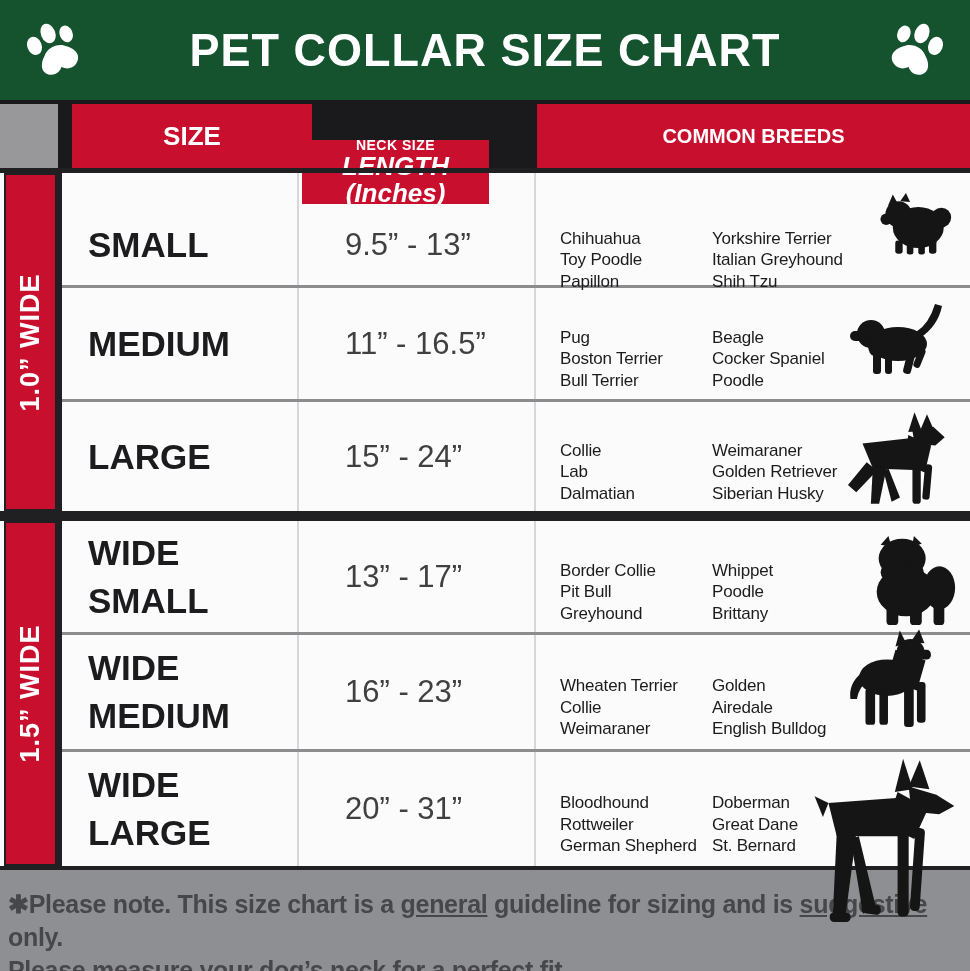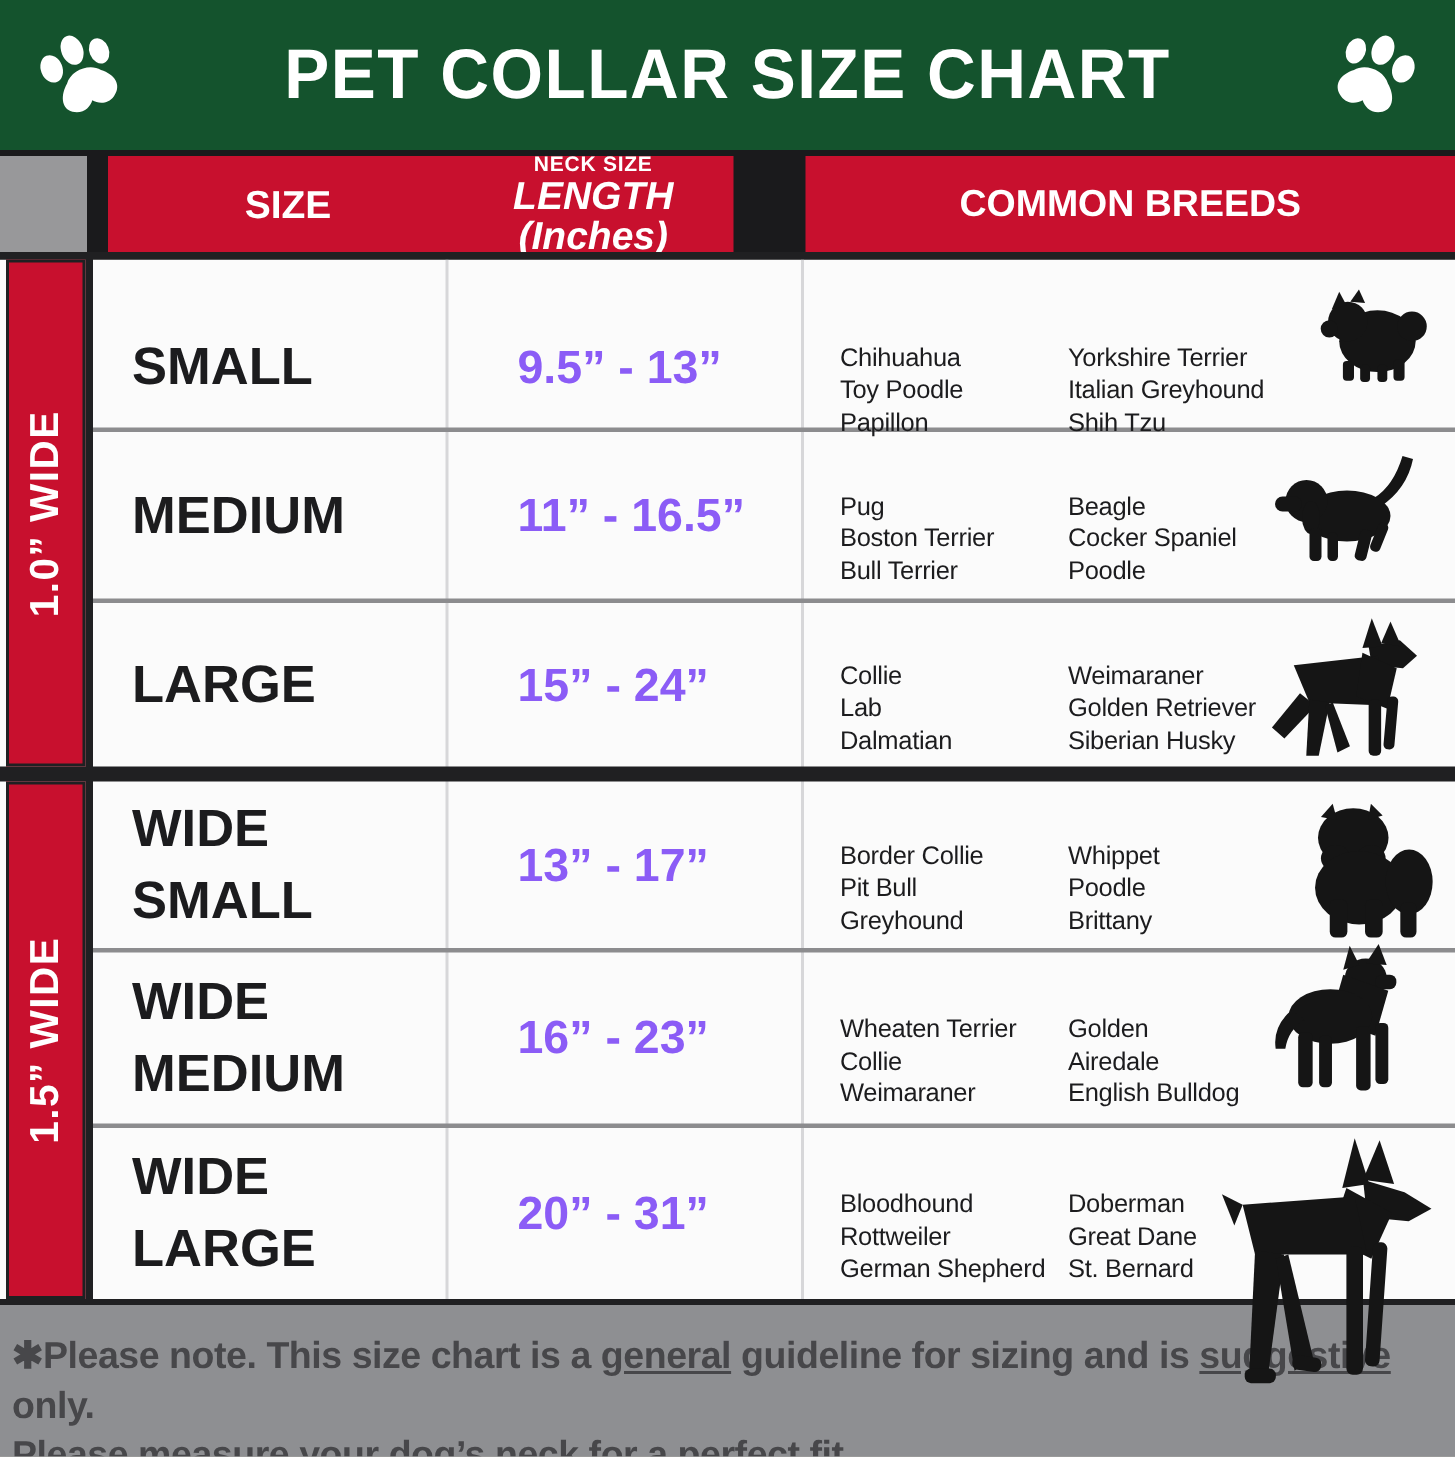--- a/index.html
+++ b/index.html
@@ -21,22 +21,22 @@
   .paw-right { right:18px; transform:scaleX(-1); }
   
   .header-row { position:absolute; left:0; top:100px; width:970px; height:73px; background:#1a1a1c; }
   .corner-block { position:absolute; left:0; top:4px; width:58px; height:64px; background:#98989a; }
   .hcell {
     position:absolute; top:4px; height:64px; background:#c8102e; color:#fff;
     display:flex; flex-direction:column; align-items:center; justify-content:center;
     font-weight:bold; text-align:center;
   }
   .hcell-size   { left:72px;  width:240px; font-size:26px; }
-  .hcell-length { left:302px; width:187px; }
-  .hcell-breeds { left:537px; width:433px; font-size:25px; }
+  .hcell-length { left:302px; width:187px;margin-top:36px; }
+  .hcell-breeds { left:537px; width:433px; font-size:20px; }
   .hcell-length .small-line { font-size:14px; line-height:15px; letter-spacing:0.5px; }
   .hcell-length .big-line   { font-size:26px; line-height:27px;font-style:italic; }
   
   .vline { position:absolute; top:173px; height:693px; width:2px; background:#d7d7d9; }
   .vline-1 { left:297px; } .vline-2 { left:534px; }
   .rowsep { position:absolute; left:62px; width:908px; height:3px; background:#8c8c8e; }
   .groupband { position:absolute; left:0; width:970px; background:#202022; }
   .dark-vline { position:absolute; left:57px; top:168px; width:5px; height:702px; background:#202022; }
   
   .side-bar {
@@ -50,21 +50,21 @@
   
   .row { position:absolute; left:62px; width:908px; }
   .size-cell {
     position:absolute; left:26px; top:0; bottom:0; width:210px;
     display:flex; align-items:center;
     font-size:35px; font-weight:bold; color:#1c1c1e; line-height:48px;
   }
   .range-cell {
     position:absolute; left:283px; top:0; bottom:0; width:190px;
     display:flex; align-items:center;
-    font-size:31px; font-weight:bold; color:#8b5cf6; white-space:nowrap;
+    font-size:31px; font-weight:normal; color:#404040; white-space:nowrap;
   }
   .breeds-col {
     position:absolute; top:0; bottom:0; display:flex; flex-direction:column; justify-content:center;
     font-size:17px; color:#1c1c1e; line-height:21.5px; letter-spacing:-0.2px;margin-top:31px;
   }
   .breeds-col-1 { left:498px; width:150px; }
   .breeds-col-2 { left:650px; width:160px; }
   .dog { position:absolute; z-index:30; }
   .dog svg { display:block; width:100%; height:100%; }
   

